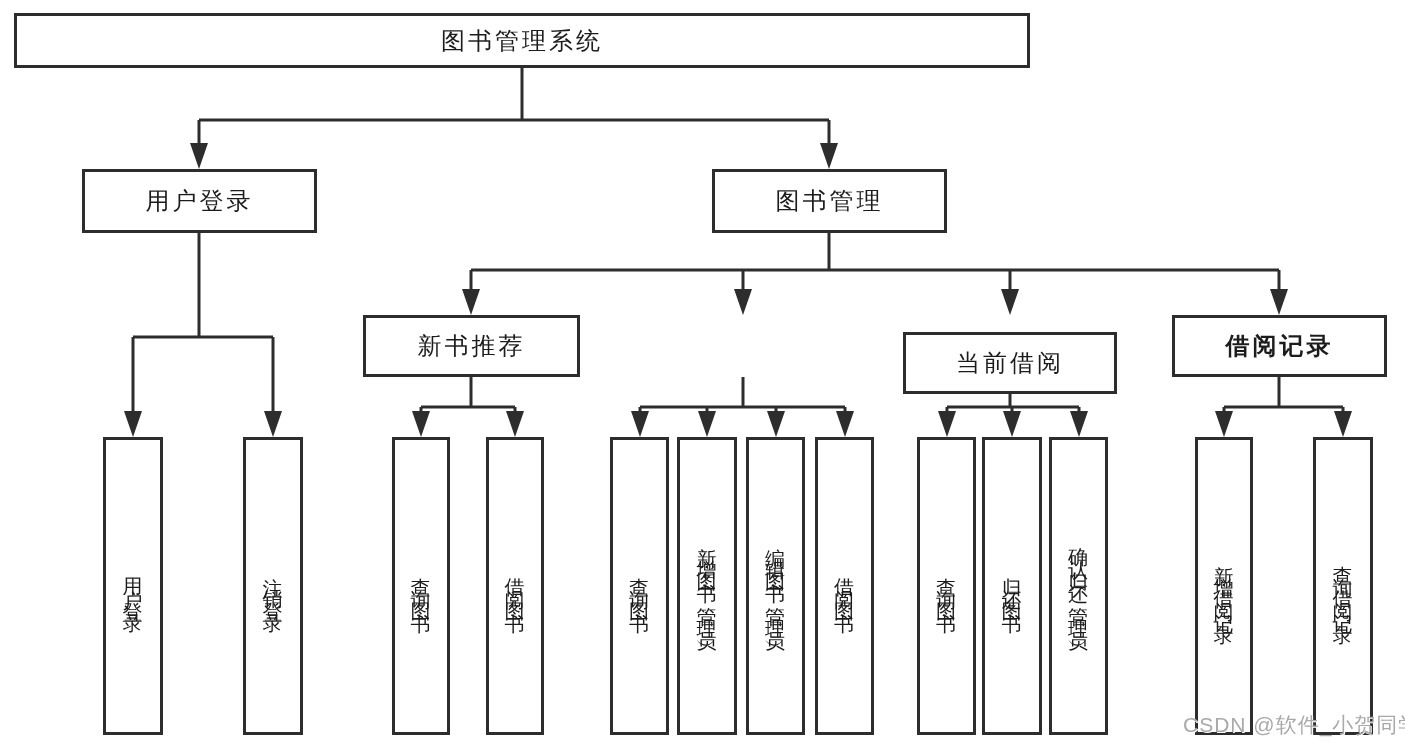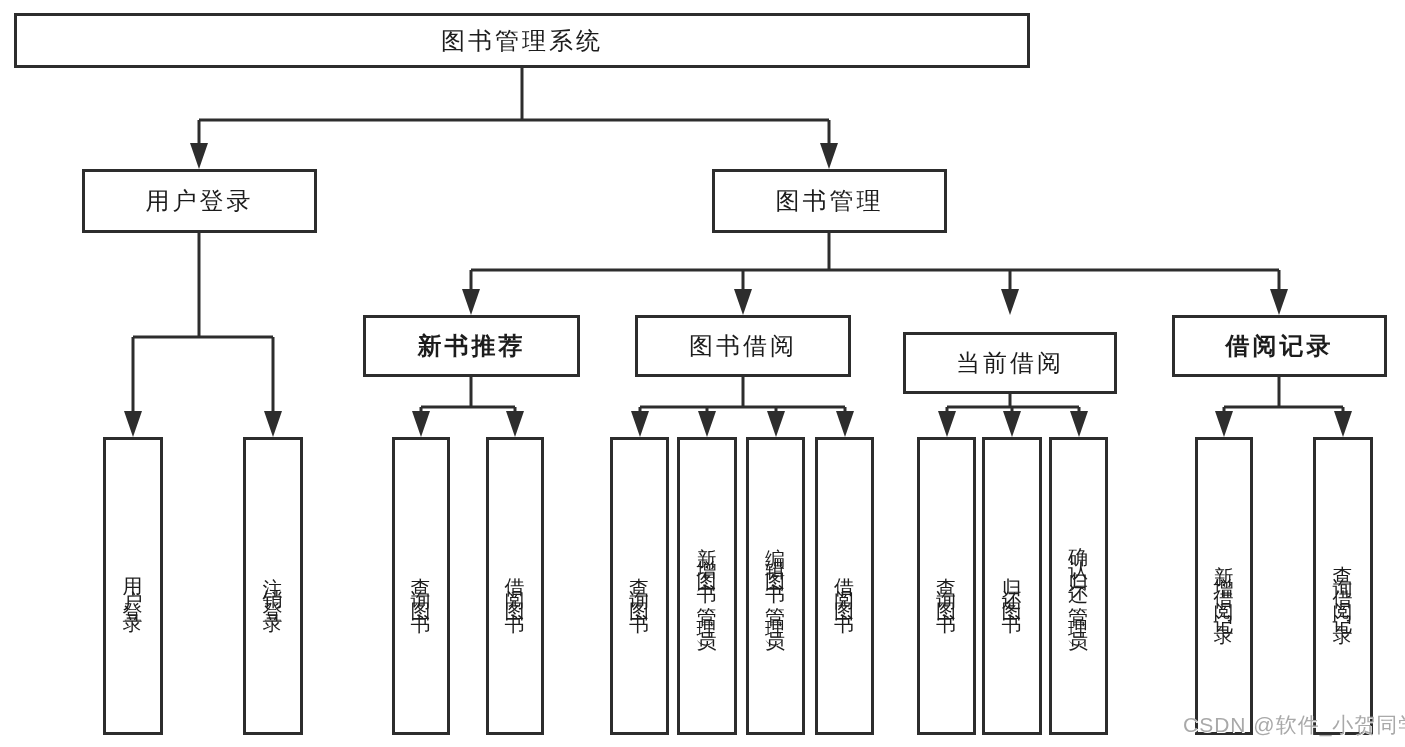--- a/index.html
+++ b/index.html
@@ -27,21 +27,21 @@
     text-orientation:mixed;
     font-size:20px;
     letter-spacing:12px;
     color:#1c1c1c;
     line-height:1;
   }
   
   .n-root   {left:14px;  top:13px;  width:1016px; height:55px;}
   .n-login  {left:82px;  top:169px; width:235px;  height:64px;}
   .n-mgmt   {left:712px; top:169px; width:235px;  height:64px;}
-  .n-newbook{left:363px; top:315px; width:217px;  height:62px;font-weight:bold;}
+  .n-newbook{left:363px; top:315px; width:217px;  height:62px;}
   .n-borrow {left:635px; top:315px; width:216px;  height:62px;}
   .n-current{left:903px; top:315px; width:214px;  height:62px;margin-top:17px;}
   .n-record {left:1172px;top:315px; width:215px;  height:62px;font-weight:bold;}
   
   .leaf{top:437px;height:298px;}
   .l1 {left:103px; width:60px;}
   .l2 {left:243px; width:60px;}
   .l3 {left:392px; width:58px;}
   .l4 {left:486px; width:58px;}
   .l5 {left:610px; width:59px;}
@@ -141,21 +141,20 @@
         <polygon points="1334,411 1352,411 1343,437"></polygon>
     </g>
   </svg>
 
   <div class="node hnode n-root">图书管理系统</div>
 
   <div class="node hnode n-login">用户登录</div>
   <div class="node hnode n-mgmt">图书管理</div>
 
   <div class="node hnode n-newbook">新书推荐</div>
-  <div class="node hnode n-borrow">图书借阅</div>
   <div class="node hnode n-current">当前借阅</div>
   <div class="node hnode n-record">借阅记录</div>
 
   <div class="node leaf l1">
     <span>用户登录</span>
     </div>
   <div class="node leaf l2">
     <span>注销登录</span>
     </div>
 

